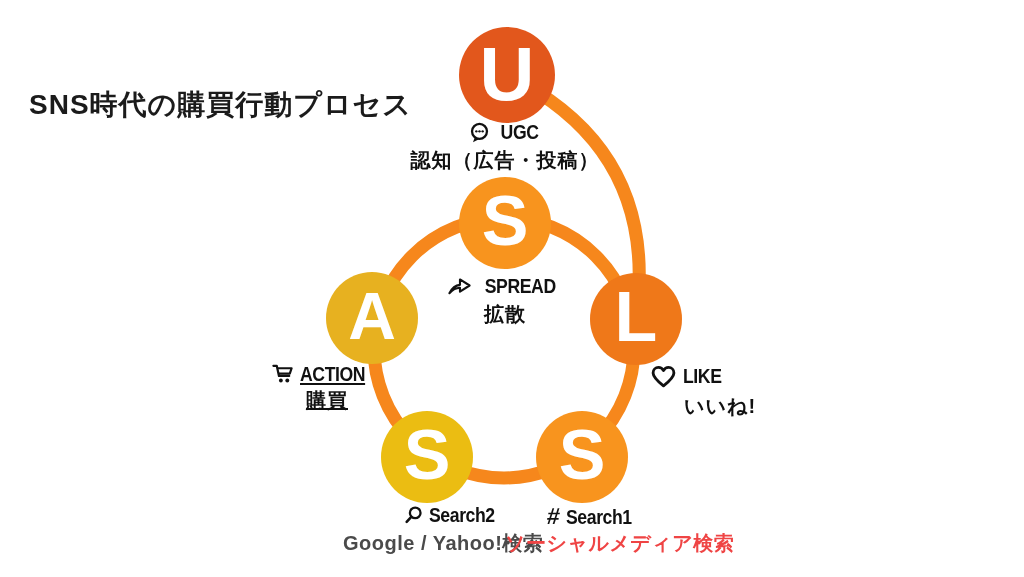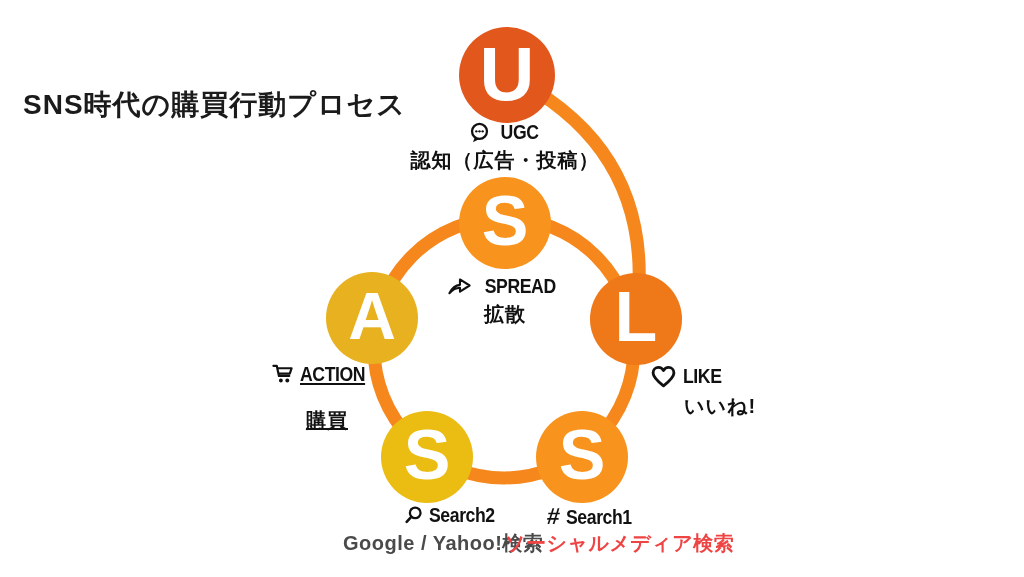--- a/index.html
+++ b/index.html
@@ -3,21 +3,21 @@
 <meta charset="utf-8">
 <style>
   html,body { margin:0; padding:0; background:#ffffff; }
   .stage {
     position:relative; width:1024px; height:577px; overflow:hidden;
     background:#ffffff;
     font-family:"Liberation Sans","DejaVu Sans",sans-serif;
   }
   
   .title {
-    position:absolute; left:23px; top:17px;
+    position:absolute; left:29px; top:17px;
     color:#1b1b1b; font-weight:bold; font-size:28px; line-height:35px;
     letter-spacing:1px; white-space:pre;
   }
   
   .connectors { position:absolute; left:0; top:0; }
   
   .node {
     position:absolute; border-radius:50%;
     display:flex; align-items:center; justify-content:center;
     color:#ffffff; font-weight:bold;
@@ -42,21 +42,21 @@
   .icon { display:inline-flex; align-items:center; }
   .hash-glyph { font-weight:bold; font-size:23px; transform:skewX(-6deg); }
 
   .lbl-ugc    { left:355px; top:120px; width:300px; text-align:center; }
   .lbl-ugc .jp { margin-top:3px; }
   .lbl-spread { left:355px; top:274px; width:300px; text-align:center; }
   .lbl-spread .jp { margin-top:3px; }
   .lbl-like   { left:650px; top:364px; }
   .lbl-like .jp { margin-left:34px; margin-top:5px; }
   .lbl-action { left:271px; top:362px;text-decoration:underline; }
-  .lbl-action .jp { margin-left:26px; margin-top:21px;padding-left:9px; }
+  .lbl-action .jp { margin-left:26px; margin-top:1px;padding-left:9px; }
   .lbl-search2 { left:404px; top:503px; }
   .lbl-search1 { left:547px; top:503px; }
   
   .footnote {
     position:absolute; top:530px; font-weight:bold; font-size:20px;
     letter-spacing:0.5px; white-space:nowrap;
   }
   .footnote-search2 { left:343px; }
   .footnote-search1 { left:505px; }
 </style>

